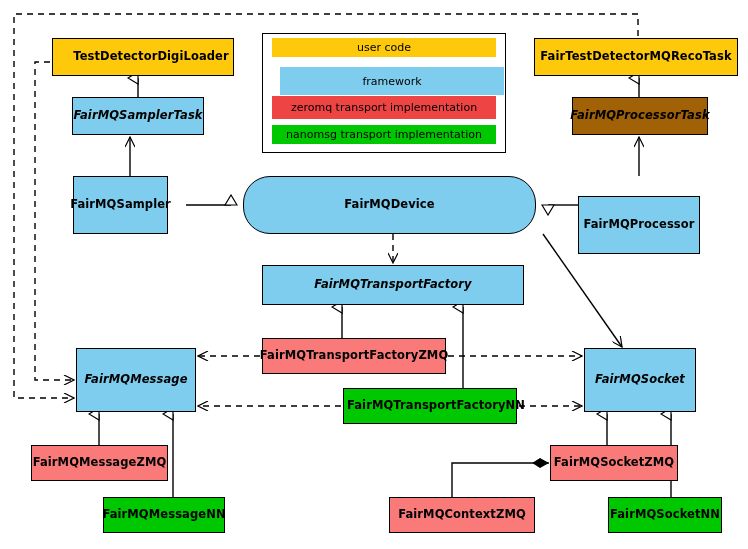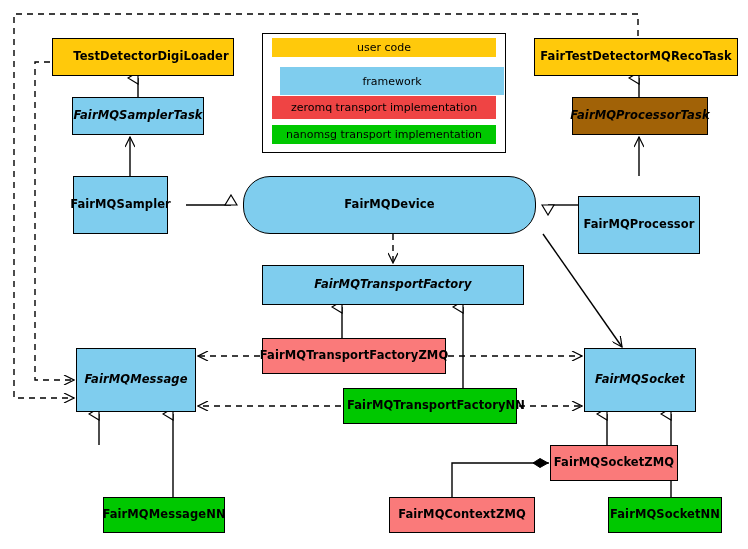--- a/index.html
+++ b/index.html
@@ -166,20 +166,23 @@
   </div>
 
   <div class="node italic" style="left:76px;top:348px;width:120px;height:64px;background:#7FCDEE;">
     <span>FairMQMessage</span>
   </div>
 
   <div class="node italic" style="left:584px;top:348px;width:112px;height:64px;background:#7FCDEE;">
     <span>FairMQSocket</span>
   </div>
 
+  <div class="node" style="left:31px;top:445px;width:137px;height:36px;background:#FA7A7A;">
+    <span>FairMQMessageZMQ</span>
+  </div>
 
   <div class="node" style="left:103px;top:497px;width:122px;height:36px;background:#00C800;">
     <span>FairMQMessageNN</span>
   </div>
 
   <div class="node" style="left:550px;top:445px;width:128px;height:36px;background:#FA7A7A;">
     <span>FairMQSocketZMQ</span>
   </div>
 
   <div class="node" style="left:608px;top:497px;width:114px;height:36px;background:#00C800;">

